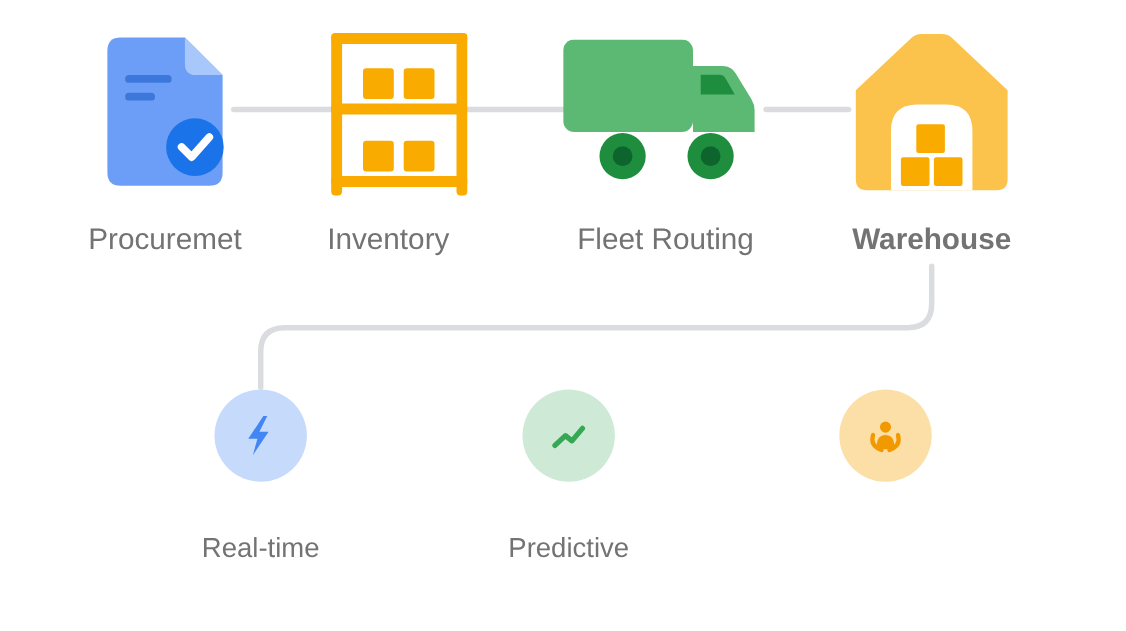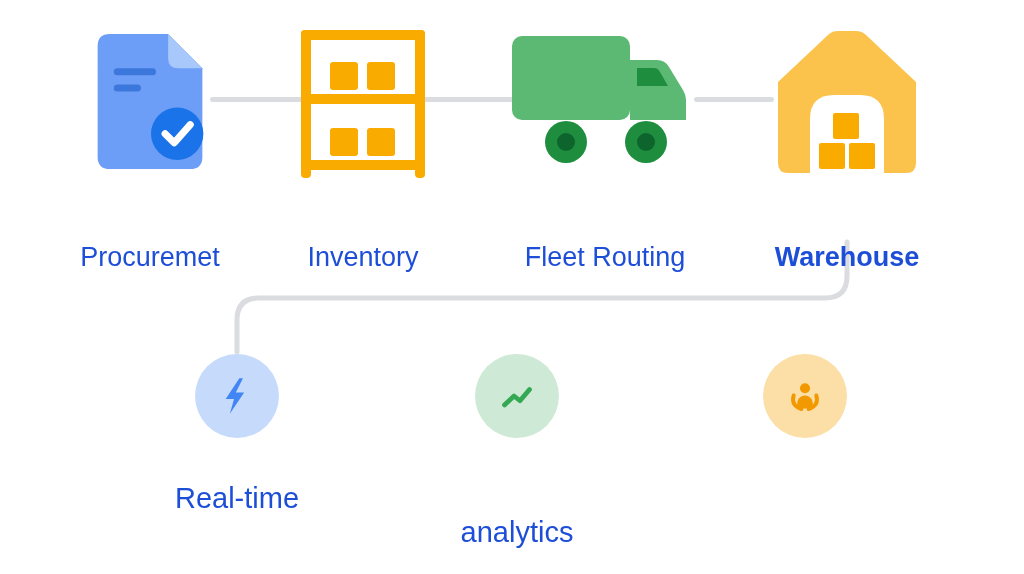--- a/index.html
+++ b/index.html
@@ -3,23 +3,23 @@
 <meta charset="utf-8">
 <style>
   html,body{margin:0;padding:0;background:#ffffff;}
   .canvas{
     position:relative;width:1024px;height:574px;background:#ffffff;overflow:hidden;
     font-family:"Liberation Sans",sans-serif;color:#202124;
   }
   .icon{position:absolute;display:block;}
   .hline{position:absolute;top:97px;height:5px;background:#DADCE0;border-radius:3px;}
   .elbow{position:absolute;left:0;top:0;width:1024px;height:574px;pointer-events:none;}
-  .label{position:absolute;text-align:center;font-weight:500;color:#1d4ed8;margin-top:40px;}
+  .label{position:absolute;text-align:center;font-weight:500;color:#737373;}
   .top-label{top:199px;font-size:27px;line-height:36px;}
-  .bottom-label{top:441px;font-size:29px;line-height:34px;}
+  .bottom-label{top:481px;font-size:25px;line-height:34px;}
   .circle{
     position:absolute;top:354px;width:84px;height:84px;border-radius:50%;
     display:flex;align-items:center;justify-content:center;
   }
   .circle-blue{background:#C6DAFB;}
   .circle-green{background:#CEEAD6;}
   .circle-orange{background:#FBDFA6;}
   .circle svg{width:50px;height:50px;}
 </style>
 </head>
@@ -68,21 +68,21 @@
 
   <svg class="icon" style="left:772px;top:27px;width:150px;height:150px;" viewBox="0 0 150 150">
     <path d="M6 55 L56 8 Q60 4 66 4 H84 Q90 4 94 8 L144 55 V136 Q144 146 134 146 H16 Q6 146 6 136 Z" fill="#FBC34C"></path>
     <path d="M38 146 V92 Q38 68 62 68 H88 Q112 68 112 92 V146 Z" fill="#ffffff"></path>
     <rect x="61" y="86" width="26" height="26" rx="2" fill="#F9AB00"></rect>
     <rect x="47" y="116" width="26" height="26" rx="2" fill="#F9AB00"></rect>
     <rect x="77" y="116" width="26" height="26" rx="2" fill="#F9AB00"></rect>
   </svg>
 
   <div class="label top-label" style="left:50px;width:200px;">Procuremet</div>
-  <div class="label top-label" style="left:263px;width:200px;text-align:center;">Inventory</div>
+  <div class="label top-label" style="left:253px;width:200px;text-align:center;">Inventory</div>
   <div class="label top-label" style="left:495px;width:220px;">Fleet Routing</div>
   <div class="label top-label" style="left:747px;width:200px;font-weight:bold;">Warehouse</div>
 
   <div class="circle circle-blue" style="left:195px;">
     <svg viewBox="0 0 84 84">
       <path d="M46 12 L23 47 L37 47 L30 72 L54 36 L40 36 L52 12 Z" fill="#4285F4"></path>
     </svg>
   </div>
   <div class="circle circle-green" style="left:475px;">
     <svg viewBox="0 0 84 84">
@@ -95,17 +95,16 @@
       <path d="M42 41 C34 41 29 47 29 55 L29 60 Q29 63 32 63 H52 Q55 63 55 60 L55 55 C55 47 50 41 42 41 Z" fill="#F29900"></path>
       <path d="M23 41 Q18 58 36 64" fill="none" stroke="#F29900" stroke-width="6.5" stroke-linecap="round"></path>
       <path d="M61 41 Q66 58 48 64" fill="none" stroke="#F29900" stroke-width="6.5" stroke-linecap="round"></path>
     </svg>
   </div>
 
   <div class="label bottom-label" style="left:127px;width:220px;">
     <span>Real-time</span><br>
   </div>
   <div class="label bottom-label" style="left:407px;width:220px;">
-    <br>
-    <span>analytics</span>
+    <span>Predictive</span><br>
   </div>
 
 </div>
 
 </body></html>

